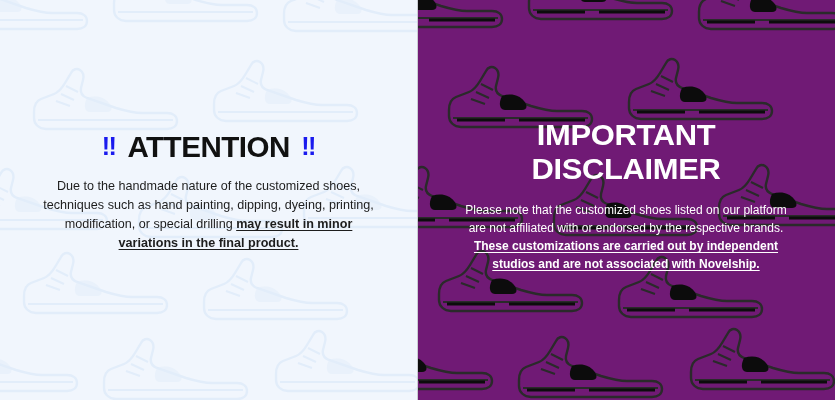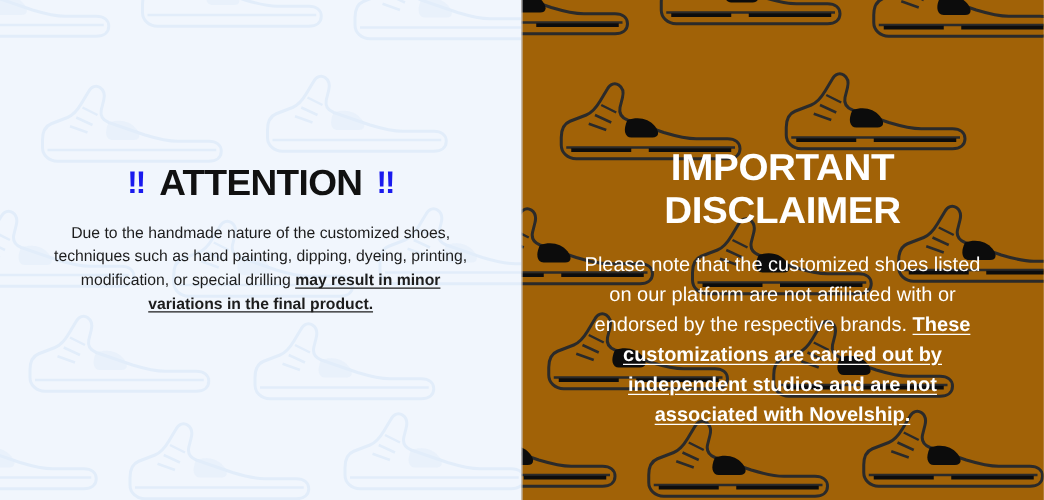--- a/index.html
+++ b/index.html
@@ -32,21 +32,21 @@
     box-sizing: border-box;
   }
 
   .panel-left {
     width: 417px;
     background-color: #f1f6fd;
   }
 
   .panel-right {
     width: 418px;
-    background-color: #a16207;
+    background-color: #701a75;
   }
 
   
   .pattern {
     position: absolute;
     left: 0;
     top: 0;
     width: 100%;
     height: 100%;
     pointer-events: none;
@@ -131,21 +131,21 @@
   }
 
   .panel-left .body-text {
     margin-top: 15px;
     color: #1d1d1d;
   }
 
   .panel-right .body-text {
     margin-top: 16px;
     color: #ffffff;
-    font-size: 16px;
+    font-size: 12px;
     line-height: 1.5;
   }
 
   .emph {
     font-weight: 700;
     text-decoration: underline;
     text-underline-offset: 2px;
   }
 
   .divider {

